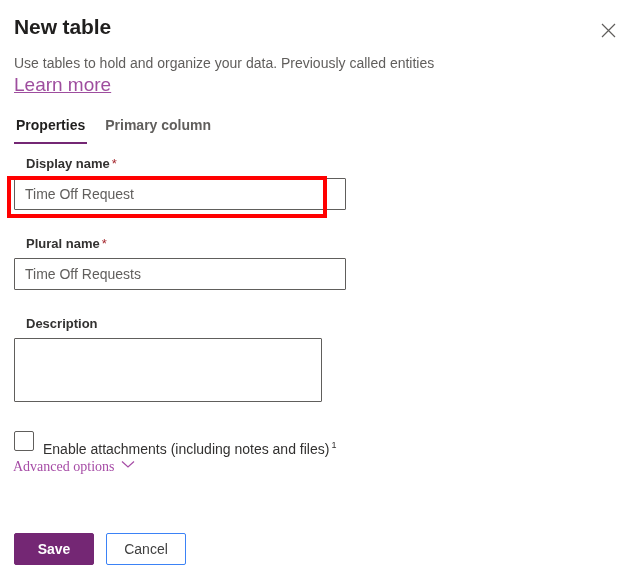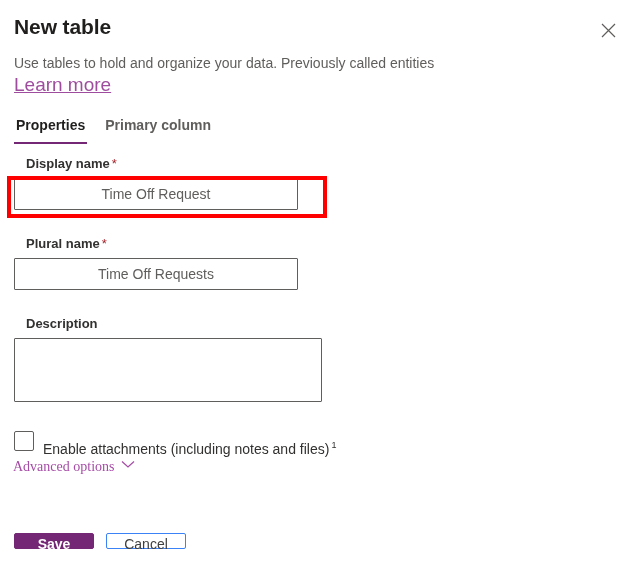--- a/index.html
+++ b/index.html
@@ -111,33 +111,32 @@
     display: block;
     margin-bottom: 5px;
     padding-left: 12px;
   }
   .req-star {
     color: #a4262c;
     font-weight: 400;
     padding-left: 2px;
   }
   .text-input {
-    width: 284px;
+    width: 332px;
     height: 32px;
     border: 1px solid #605e5c;
     background: #ffffff;
     font-family: inherit;
     font-size: 14px;
     line-height: 20px;
     color: #605e5c;
-    padding: 0 0;
+    padding: 0 10px;
     border-radius: 1px;
     outline: none;
     display: block;
-    text-align: center;
   }
   .text-area {
     width: 308px;
     height: 64px;
     border: 1px solid #605e5c;
     background: #ffffff;
     font-family: inherit;
     font-size: 14px;
     line-height: 20px;
     color: #605e5c;
@@ -220,21 +219,21 @@
   
   .footer {
     position: absolute;
     left: 14px;
     top: 533px;
     display: flex;
     align-items: center;
     gap: 12px;
   }
   .btn {
-    height: 16px;
+    height: 32px;
     min-width: 80px;
     font-family: inherit;
     font-size: 14px;
     line-height: 20px;
     font-weight: 600;
     border-radius: 2px;
     cursor: pointer;
     padding: 0 4px;
   }
   .btn-primary {

